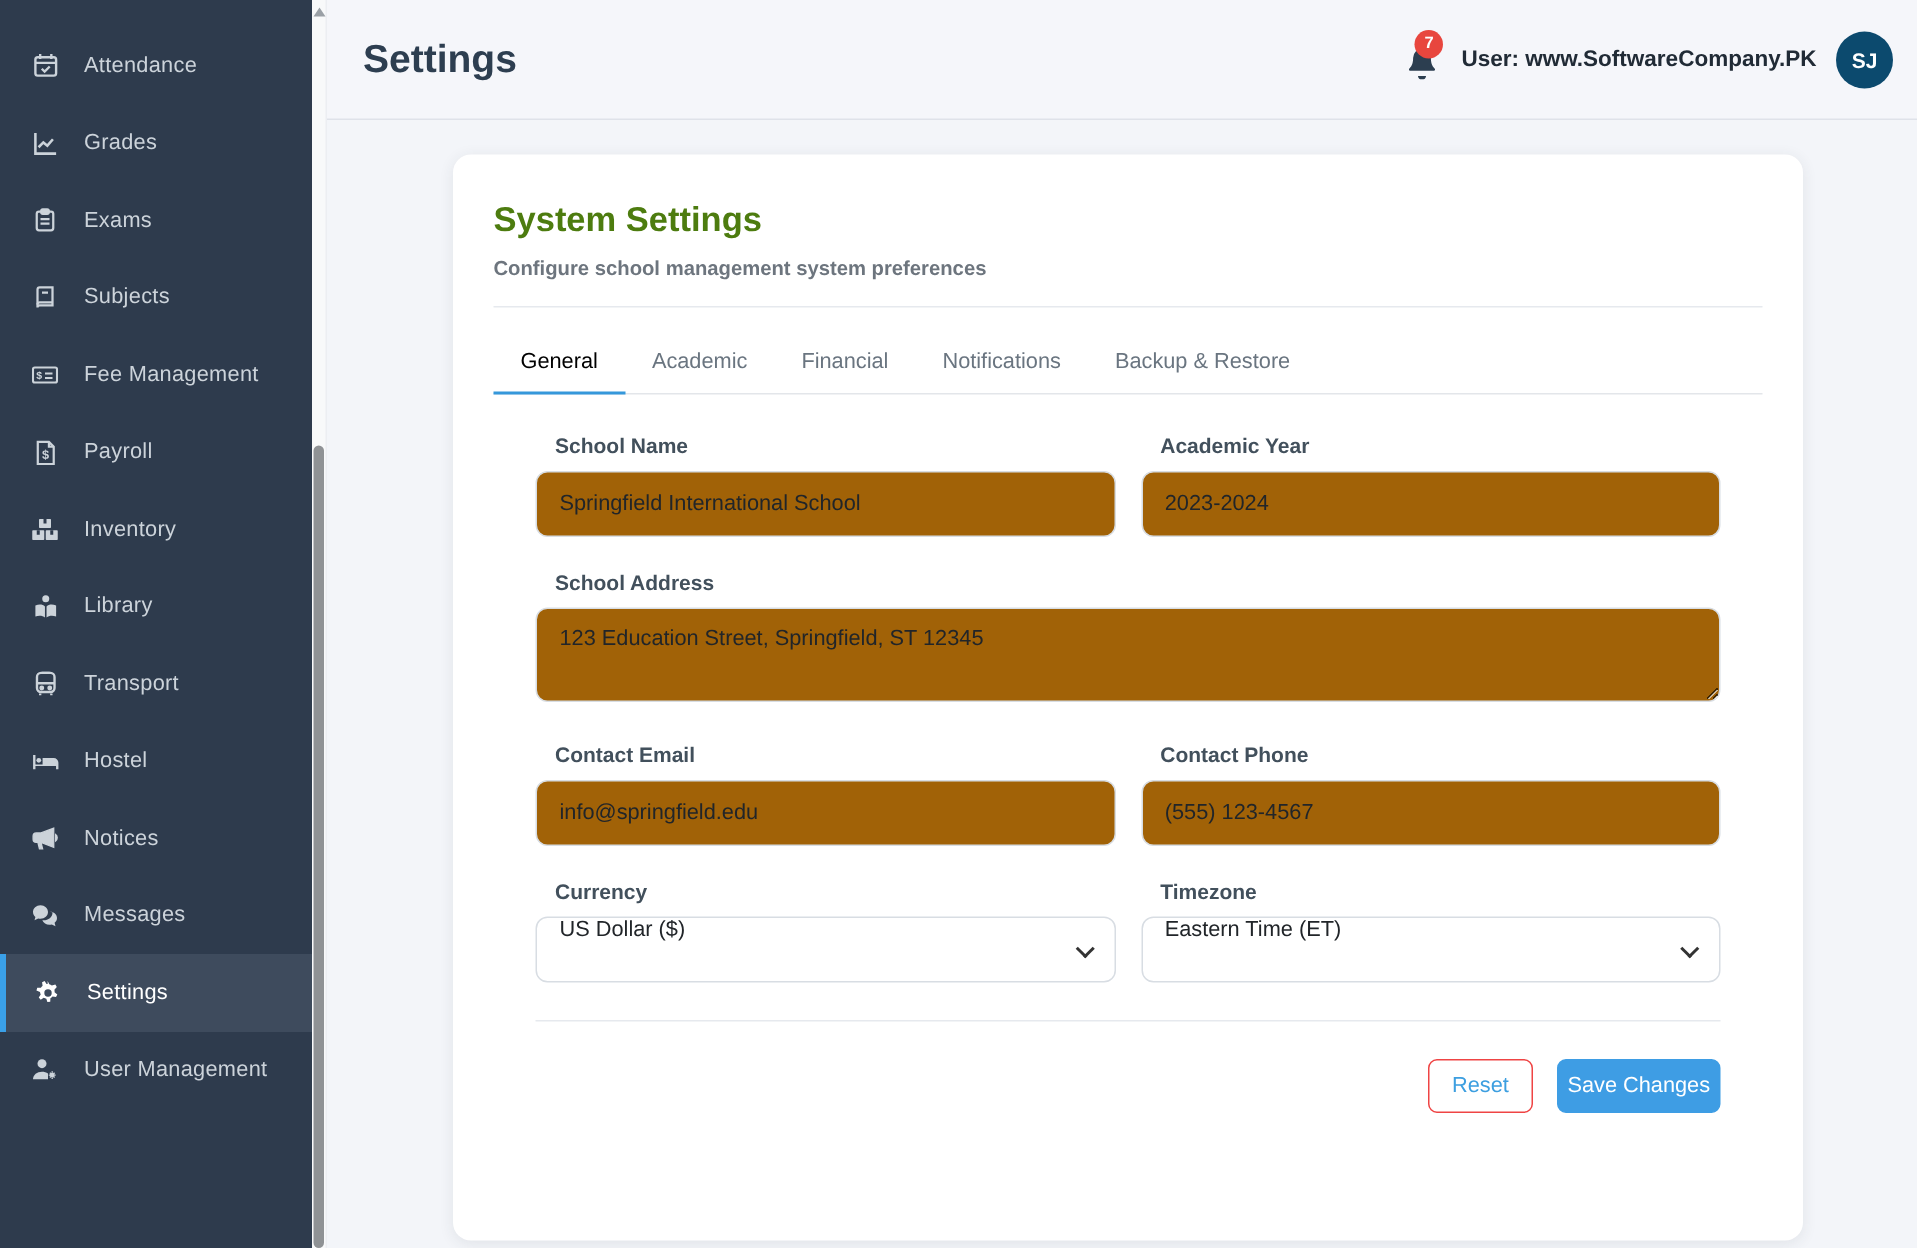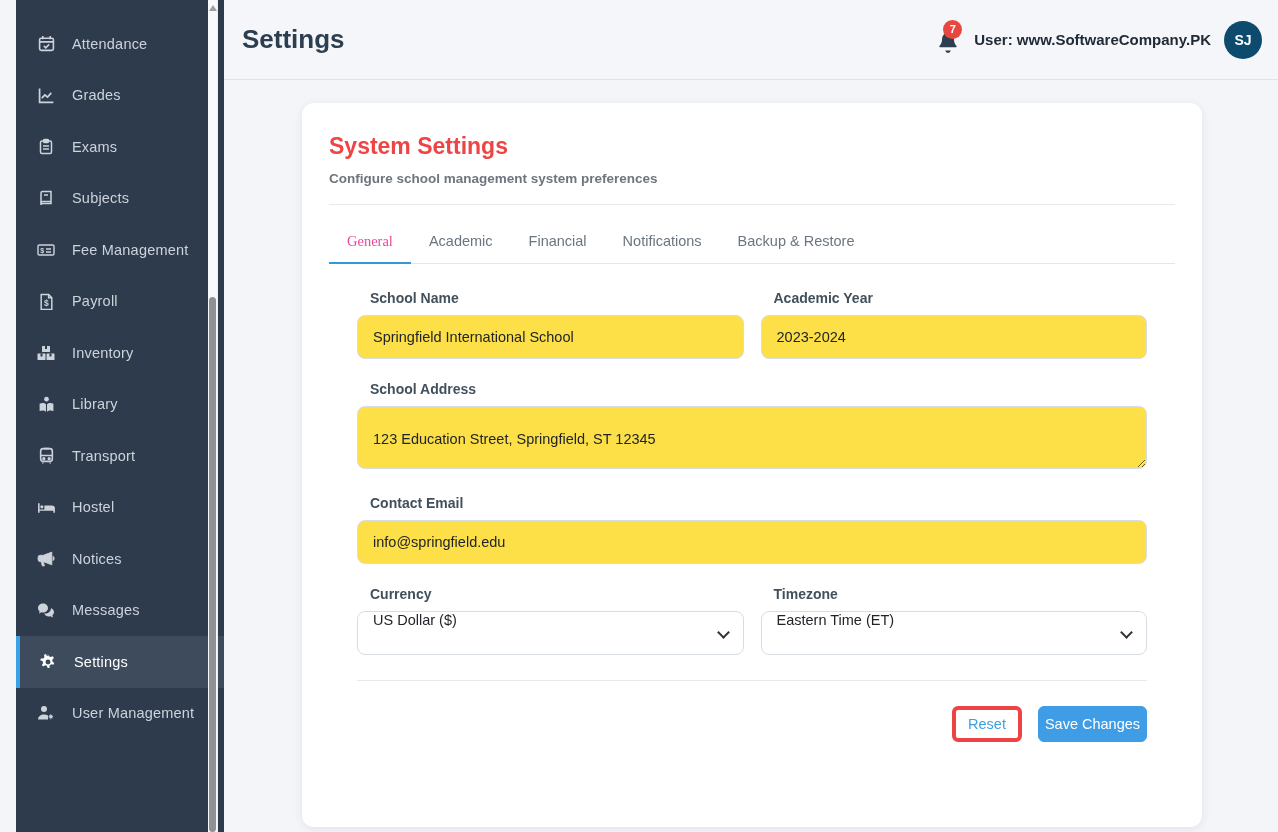--- a/index.html
+++ b/index.html
@@ -1,20 +1,20 @@
 <!DOCTYPE html>
 <html><head>
 <meta charset="utf-8">
 <style>
   * { margin:0; padding:0; box-sizing:border-box; }
   html,body { width:1278px; height:832px; overflow:hidden;
     font-family:"Liberation Sans", sans-serif; background:#f3f5f9; }
 
   
-  .sidebar { position:absolute; left:16px; top:0; width:208px; height:832px;
+  .sidebar { position:absolute; left:0; top:0; width:208px; height:832px;
     background:#2e3b4d; z-index:2; }
   .nav { padding-top:18px; }
   .nav-item { display:flex; align-items:center; height:51.5px;
     padding-left:20px; color:#ccd3da; cursor:pointer; }
   .nav-item .ni-icon { width:20px; height:20px; margin-right:16px;
     display:flex; align-items:center; justify-content:center; flex:0 0 20px; }
   .nav-item .ni-label { font-size:14.5px; letter-spacing:.2px; }
   .nav-item.active { background:#3e4b5d; color:#ffffff;
     border-left:4px solid #3aa0e8; padding-left:18px; }
 
@@ -42,52 +42,52 @@
     font-weight:bold; display:flex; align-items:center; justify-content:center; }
   .user-label { font-size:15px; font-weight:bold; color:#212b36; }
   .avatar { width:38px; height:38px; border-radius:50%; background:#0c4a6e;
     color:#fff; font-size:14px; font-weight:bold; display:flex;
     align-items:center; justify-content:center; cursor:pointer; }
 
   
   .card { position:absolute; left:84px; top:103px; width:900px; height:724px;
     background:#ffffff; border-radius:12px;
     box-shadow:0 2px 10px rgba(40,50,70,.09); padding:30px 27px 0 27px; }
-  .card-title { font-size:23px; font-weight:bold; color:#ef4444; }
+  .card-title { font-size:23px; font-weight:bold; color:#4d7c0f; }
   .card-sub { margin-top:11px; font-size:13.5px; color:#6d757e;font-weight:bold; }
   .card-divider { margin-top:18px; border-top:1px solid #e6e9ee; }
 
   .tabs { display:flex; margin-top:14px; border-bottom:1px solid #e3e6ea; }
   .tab { padding:14px 18px 12px 18px; font-size:14.5px; color:#6a7580;
     cursor:pointer; border-bottom:2px solid transparent; margin-bottom:-1px; }
-  .tab.active { color:#ec4899; border-bottom-color:#3598db;font-family:Liberation Serif, serif; }
+  .tab.active { color:#000000; border-bottom-color:#3598db; }
 
   .form { margin:26px 28px 0 28px; }
   .grid2 { display:flex; gap:17px; }
   .col { flex:1; }
   .field { margin-bottom:22px; }
   .f-label { display:block; font-size:14px; font-weight:bold; color:#42505c;
     margin-bottom:9px;margin-left:13px; }
   .f-input { width:100%; height:44px; border:1px solid #d8dde3; border-radius:8px;
     padding:0 15px; font-size:14.5px; color:#212529;
-    font-family:"Liberation Sans", sans-serif; background:#fde047; outline:none; }
-  textarea.f-input { height:63px; padding-top:24px; resize:both; }
+    font-family:"Liberation Sans", sans-serif; background:#a16207; outline:none; }
+  textarea.f-input { height:63px; padding-top:12px; resize:both; }
   .f-select { position:relative; width:100%; height:44px; border:1px solid #d8dde3;
     border-radius:8px; padding:0 15px; font-size:14.5px; color:#212529;
     background:#fff; display:flex; align-items:flex-start; cursor:pointer; }
   .chev { position:absolute; right:15px; top:16px; width:9px; height:9px;
     border-right:2px solid #333; border-bottom:2px solid #333;
     transform:rotate(45deg); }
 
   .footer-divider { margin:3px 28px 0 28px; border-top:1px solid #e6e9ee; }
   .btn-row { display:flex; justify-content:flex-end; gap:16px;
     margin:25px 28px 0 28px; }
   .btn { height:36px; border-radius:6px; font-size:14.5px; cursor:pointer;
     font-family:"Liberation Sans", sans-serif; }
-  .btn-reset { width:70px; background:#fff; border:4px solid #ef4444;
+  .btn-reset { width:70px; background:#fff; border:1px solid #ef4444;
     color:#3d9fe0; }
   .btn-save { width:109px; background:#3e9de4; border:1px solid #3e9de4;
     color:#fff; font-weight:normal; }
 </style>
 </head>
 <body>
 
 <div class="sidebar">
   <div class="nav">
 
@@ -305,20 +305,26 @@
         <textarea class="f-input" style="">123 Education Street, Springfield, ST 12345</textarea>
       </div>
 
       <div class="grid2">
         <div class="col">
           <div class="field">
             <label class="f-label">Contact Email</label>
             <input class="f-input" type="text" value="info@springfield.edu" style="">
           </div>
         </div>
+        <div class="col">
+          <div class="field">
+            <label class="f-label">Contact Phone</label>
+            <input class="f-input" type="text" value="(555) 123-4567" style="">
+          </div>
+        </div>
       </div>
 
       <div class="grid2">
         <div class="col">
           <div class="field">
             <label class="f-label">Currency</label>
             <div class="f-select">
               <span>US Dollar ($)</span>
               <span class="chev"></span>
             </div>

